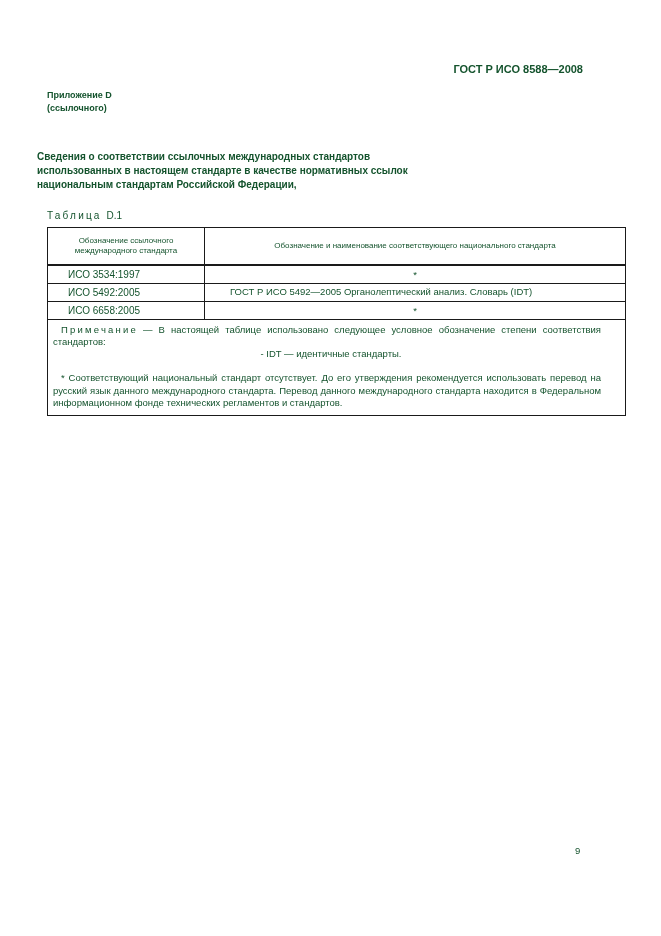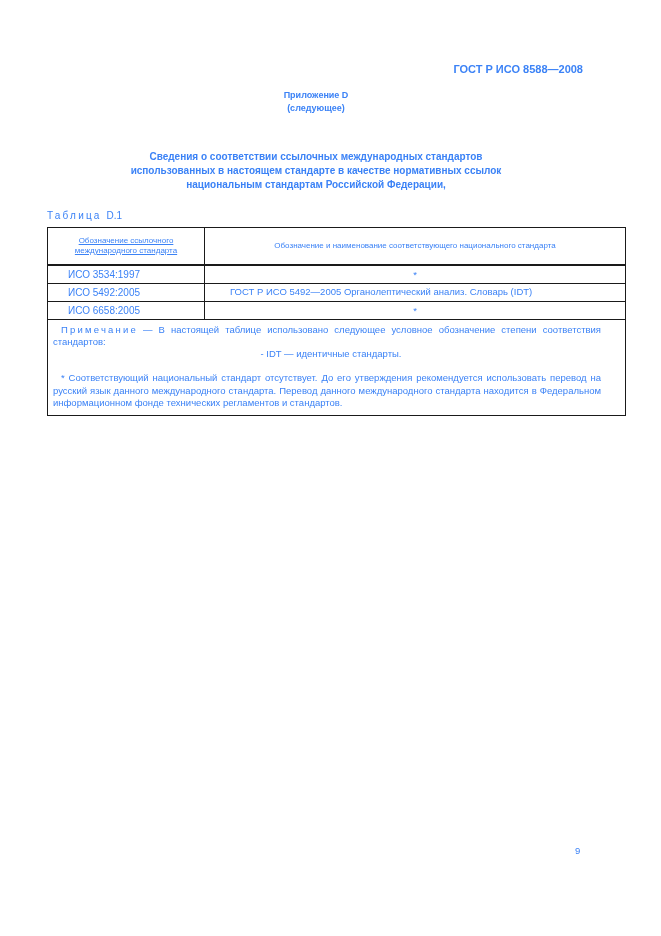--- a/index.html
+++ b/index.html
@@ -5,48 +5,48 @@
   html, body {
     margin: 0;
     padding: 0;
     background: #ffffff;
   }
   .page {
     position: relative;
     width: 661px;
     height: 936px;
     background: #ffffff;
-    color: #3b82f6;
+    color: #14532d;
     font-family: "Liberation Sans", sans-serif;
     overflow: hidden;
   }
   .doc-code {
     position: absolute;
     top: 63px;
     right: 78px;
     font-size: 11px;
     font-weight: bold;
     white-space: nowrap;
   }
   .appendix {
     position: absolute;
     top: 89px;
     left: 47px;
     width: 538px;
-    text-align: center;
+    text-align: left;
     font-size: 9px;
     font-weight: bold;
     line-height: 13px;
   }
   .title {
     position: absolute;
     top: 150px;
     left: 37px;
     width: 558px;
-    text-align: center;
+    text-align: left;
     font-size: 10px;
     font-weight: bold;
     line-height: 14px;
   }
   .table-label {
     position: absolute;
     top: 210px;
     left: 47px;
     font-size: 10px;
   }
@@ -69,21 +69,21 @@
   table.std-table thead th {
     border-bottom: 2px solid #1a1a1a;
     font-weight: normal;
     font-size: 8px;
     line-height: 10.5px;
     text-align: center;
     vertical-align: middle;
     height: 32px;
     padding: 2px 10px;
   }
-  th.col1 { width: 136px; text-decoration: underline; }
+  th.col1 { width: 136px; }
   th.col2 { width: 400px; }
   td.c1 {
     font-size: 10px;
     padding: 2px 4px 2px 20px;
     vertical-align: middle;
     white-space: nowrap;
   }
   tr.data-row { height: 18px; }
   tr.data-row-tall { height: 28px; }
   td.c2 {
@@ -128,21 +128,21 @@
 </style>
 </head>
 <body>
 
 <div class="page">
 
   <div class="doc-code">ГОСТ Р ИСО 8588—2008</div>
 
   <div class="appendix">
     <div>Приложение D</div>
-    <div>(следующее)</div>
+    <div>(ссылочного)</div>
   </div>
 
   <div class="title">
     <div>Сведения о соответствии ссылочных международных стандартов</div>
     <div>использованных в настоящем стандарте в качестве нормативных ссылок</div>
     <div>национальным стандартам Российской Федерации,</div>
   </div>
 
   <div class="table-label">
     <span class="spaced">Таблица</span><span>D.1</span>

